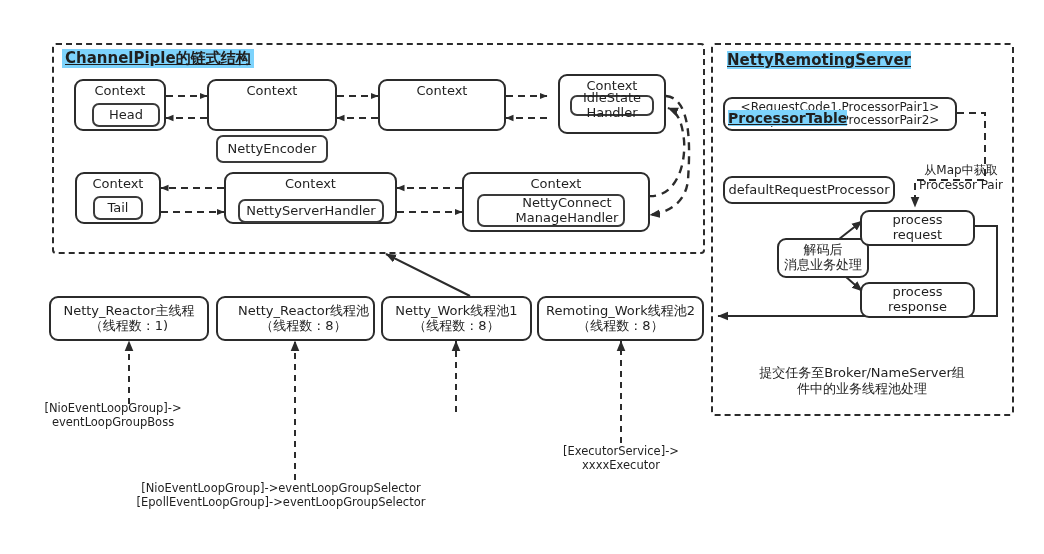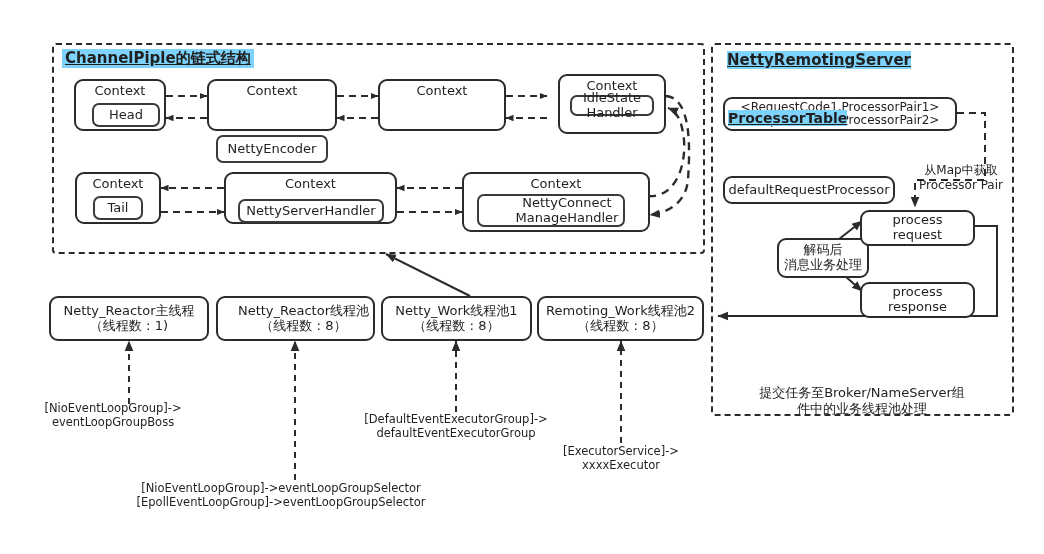--- a/index.html
+++ b/index.html
@@ -179,21 +179,21 @@
 
   <div class="box f13" style="left:777px; top:238px; width:92px; height:40px; justify-content:center; white-space:pre-line;">解码后
 消息业务处理</div>
 
   <div class="box f13" style="left:860px; top:210px; width:115px; height:36px; justify-content:center; white-space:pre-line;">process
 request</div>
 
   <div class="box f13" style="left:860px; top:282px; width:115px; height:36px; justify-content:center; white-space:pre-line;">process
 response</div>
 
-  <div class="plain-label f13" style="left:731px; top:365px; width:262px;margin-top:20px;">提交任务至Broker/NameServer组
+  <div class="plain-label f13" style="left:731px; top:365px; width:262px;">提交任务至Broker/NameServer组
 件中的业务线程池处理</div>
 
   <div class="box f13" style="left:49px; top:296px; width:160px; height:45px; justify-content:center;">
     <span>Netty_Reactor主线程</span>
     <span>（线程数：1)</span>
   </div>
 
   <div class="box f13" style="left:216px; top:296px; width:159px; height:45px; justify-content:center;padding-left:16px;">
     <span>Netty_Reactor线程池</span>
     <span>（线程数：8）</span>
@@ -205,22 +205,20 @@
   </div>
 
   <div class="box f13" style="left:537px; top:296px; width:167px; height:45px; justify-content:center;">
     <span>Remoting_Work线程池2</span>
     <span>（线程数：8）</span>
   </div>
 
   <div class="plain-label f115" style="left:27px; top:401px; width:172px;">[NioEventLoopGroup]-&gt;
 eventLoopGroupBoss</div>
 
-  <div class="plain-label f115" style="left:339px; top:412px; width:234px;">[DefaultEventExecutorGroup]-&gt;
-defaultEventExecutorGroup</div>
 
   <div class="plain-label f115" style="left:537px; top:444px; width:168px;">[ExecutorService]-&gt;
 xxxxExecutor</div>
 
   <div class="plain-label f115" style="left:96px; top:481px; width:370px;">[NioEventLoopGroup]-&gt;eventLoopGroupSelector
 [EpollEventLoopGroup]-&gt;eventLoopGroupSelector</div>
 
 </div>
 
 </body></html>

